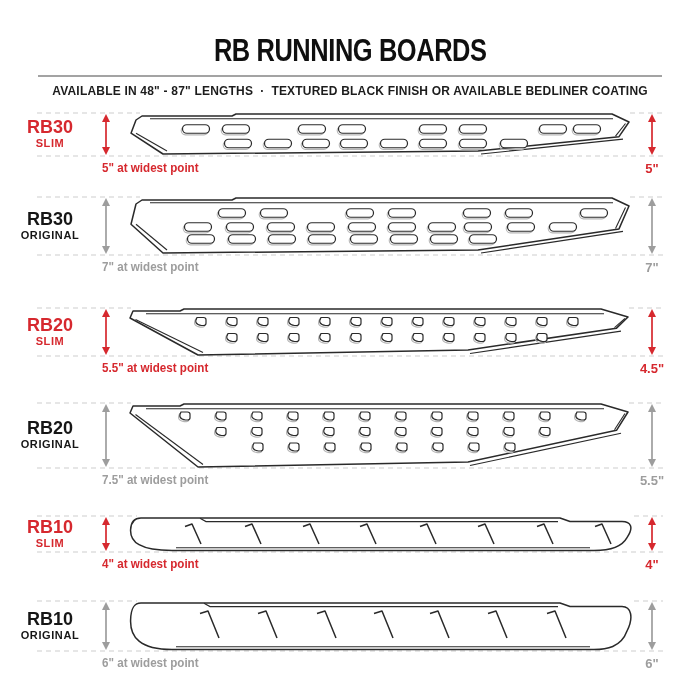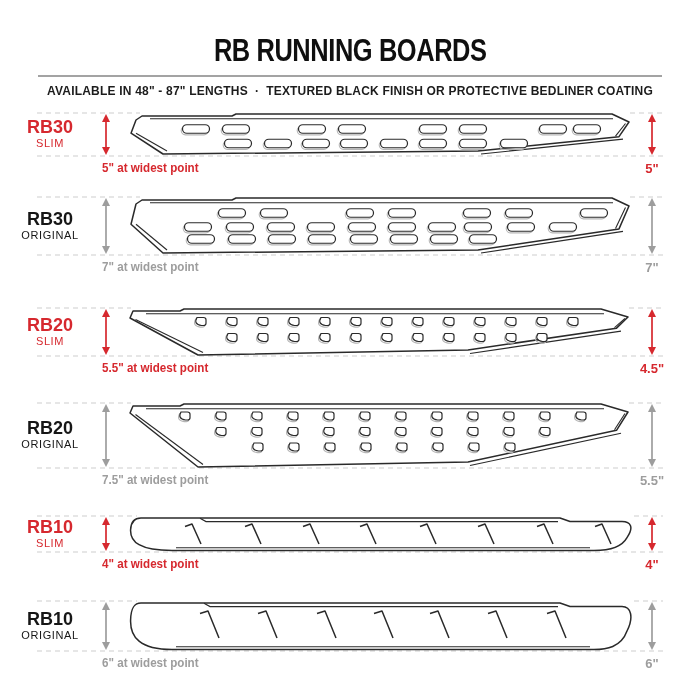--- a/index.html
+++ b/index.html
@@ -8,21 +8,21 @@
   svg#diagram{position:absolute;left:0;top:0;}
   .title-wrap{position:absolute;top:33px;left:0;width:700px;text-align:center;}
   .title{display:inline-block;font-weight:bold;font-size:31px;letter-spacing:-.5px;
          transform:scaleX(.82);color:#0f0f0f;white-space:nowrap;}
   .divider{position:absolute;top:75px;left:38px;width:624px;height:2px;background:#a3a3a3;}
   .subtitle{position:absolute;top:84px;left:0;width:700px;text-align:center;font-weight:bold;
             font-size:12px;letter-spacing:.2px;color:#1c1c1c;white-space:nowrap;}
   .subtitle .sep{margin:0 7px;}
   .blabel{position:absolute;left:0;width:100px;text-align:center;}
   .model{font-weight:bold;font-size:18px;line-height:19px;}
-  .variant{font-weight:normal;font-size:11px;line-height:13px;letter-spacing:.6px;}
+  .variant{font-weight:bold;font-size:11px;line-height:13px;letter-spacing:.6px;}
   .dim{position:absolute;left:102px;font-weight:bold;font-size:12.5px;white-space:nowrap;
        transform:scaleX(.93);transform-origin:left top;}
   .size{position:absolute;left:627px;width:50px;text-align:center;font-weight:bold;font-size:13px;}
   .red{color:#d6282e;}
   .dark{color:#161616;}
   .gray{color:#9d9d9d;}
 </style>
 </head>
 <body>
 
@@ -361,21 +361,21 @@
           <path d="M652,650 L648,642 L656,642 Z" fill="#9d9d9d"></path>
         </g>
       </g>
     </svg>
 
   <div class="title-wrap">
     <span class="title">RB RUNNING BOARDS</span>
   </div>
   <div class="divider"></div>
   <div class="subtitle">
-    <span>AVAILABLE IN 48" - 87" LENGTHS</span><span class="sep">·</span><span>TEXTURED BLACK FINISH OR PROTECTIVE BEDLINER COATING</span>
+    <span>AVAILABLE IN 48" - 87" LENGTHS</span><span class="sep">·</span><span>TEXTURED BLACK FINISH OR AVAILABLE BEDLINER COATING</span>
   </div>
 
   <div class="blabel red" style="top:118px">
     <div class="model">RB30</div>
     <div class="variant">SLIM</div>
   </div>
   <div class="dim red" style="top:161px">5" at widest point</div>
   <div class="size red" style="top:161px">5"</div>
 
   <div class="blabel dark" style="top:210px">

